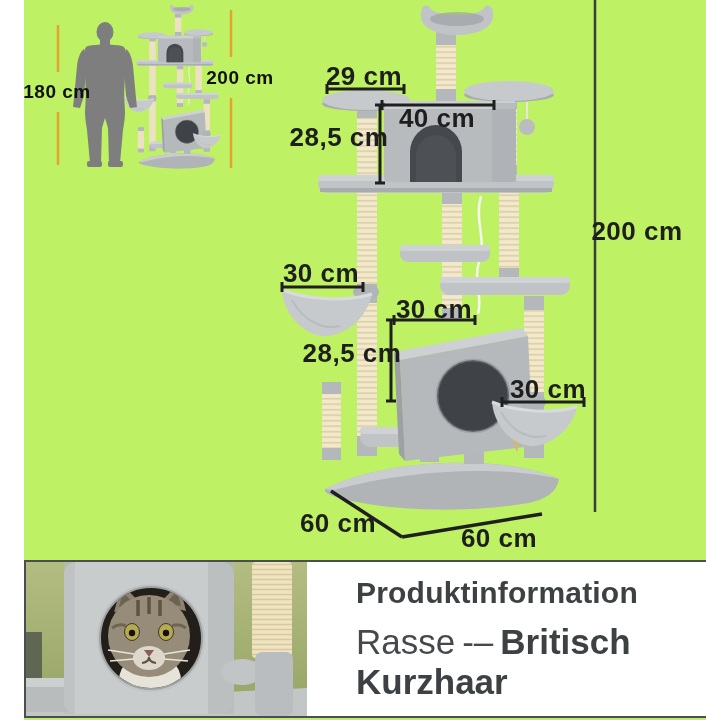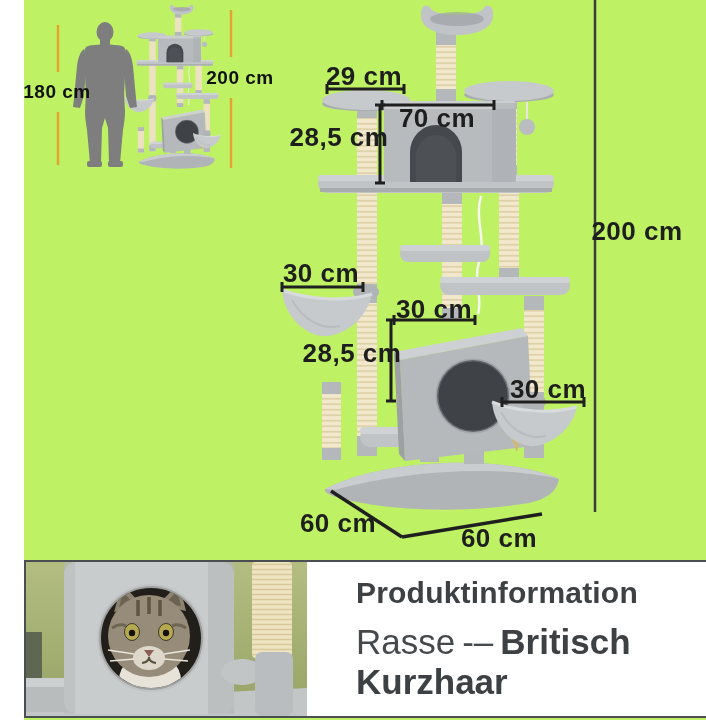--- a/index.html
+++ b/index.html
@@ -146,21 +146,21 @@
         <path d="M478,397 V407 M478,402 H560 M560,397 V407"></path>
         <path d="M307,491 L378,537" stroke-width="3.5"></path>
         <path d="M378,537 L518,514" stroke-width="3.5"></path>
         <path d="M571,0 V512" stroke="#3c3c3c" stroke-width="2.5"></path>
       </g>
     </svg>
 
     <div class="scale-label" style="left:33px;top:92px;">180 cm</div>
     <div class="scale-label" style="left:216px;top:78px;">200 cm</div>
     <div class="dim-label" style="left:340px;top:76px;">29 cm</div>
-    <div class="dim-label" style="left:413px;top:118px;">70 cm</div>
+    <div class="dim-label" style="left:413px;top:118px;">40 cm</div>
     <div class="dim-label" style="left:315px;top:137px;">28,5 cm</div>
     <div class="dim-label" style="left:297px;top:273px;">30 cm</div>
     <div class="dim-label" style="left:410px;top:309px;">30 cm</div>
     <div class="dim-label" style="left:328px;top:353px;">28,5 cm</div>
     <div class="dim-label" style="left:524px;top:389px;">30 cm</div>
     <div class="dim-label" style="left:613px;top:231px;">200 cm</div>
     <div class="dim-label" style="left:314px;top:523px;">60 cm</div>
     <div class="dim-label" style="left:475px;top:538px;">60 cm</div>
   </div>
 

